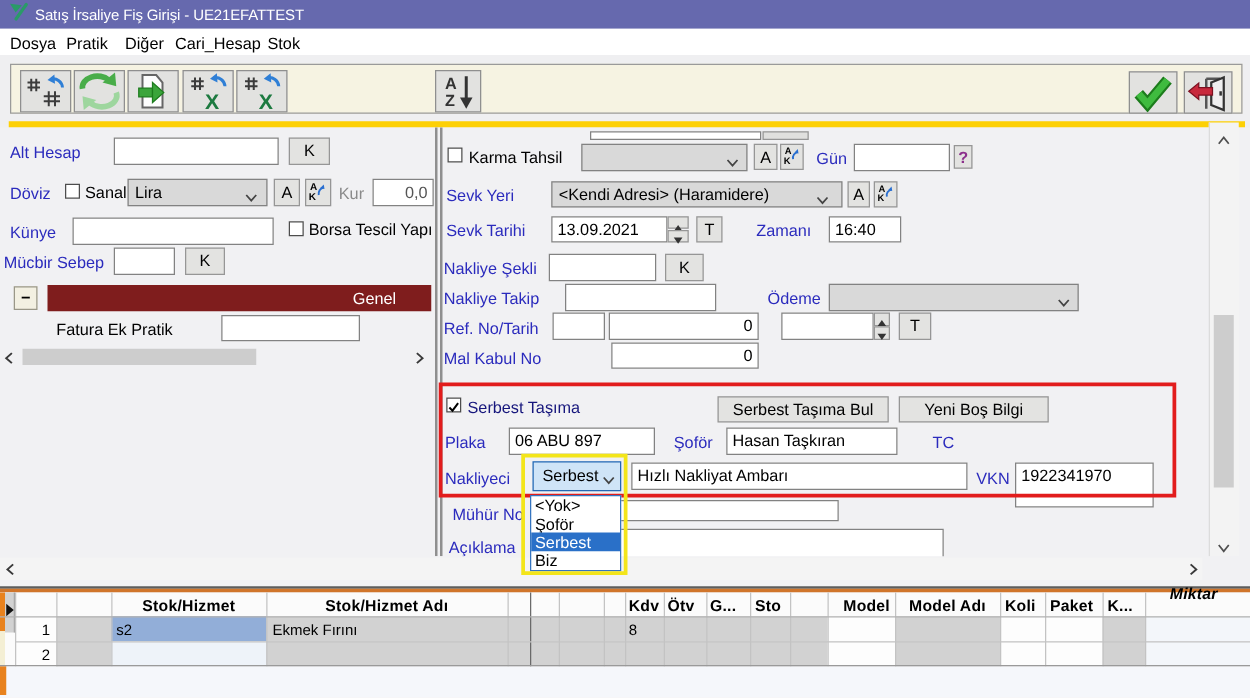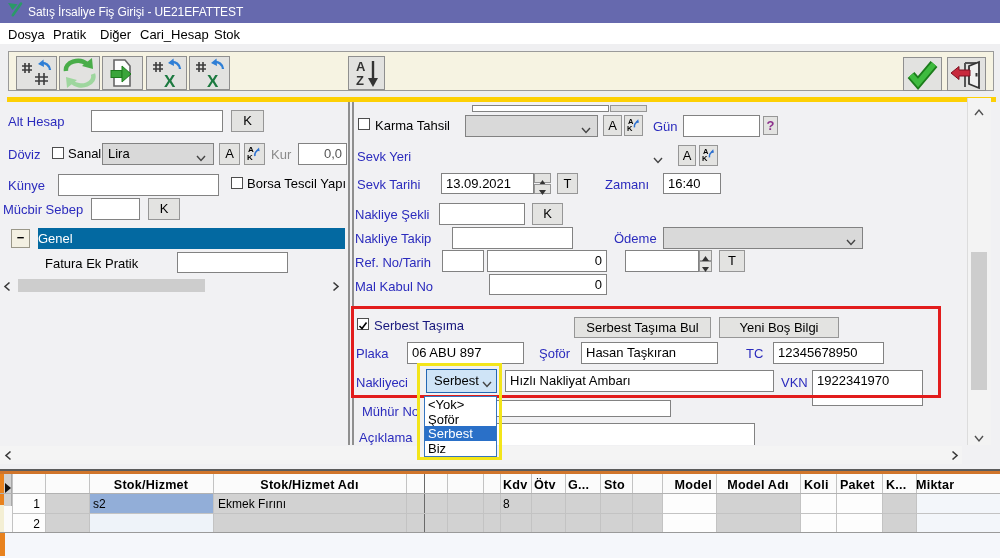--- a/index.html
+++ b/index.html
@@ -136,21 +136,21 @@
   <div class="lbl" style="left:8px;top:178px;">Künye</div>
   <div class="inp" style="left:58px;top:174px;width:161px;height:22px;"></div>
   <div class="cb" style="left:231px;top:177px;"></div>
   <div class="blk" style="left:247px;top:176px;width:100px;overflow:hidden;">Borsa Tescil Yapı</div>
 
   <div class="lbl" style="left:3px;top:202px;">Mücbir Sebep</div>
   <div class="inp" style="left:91px;top:198px;width:49px;height:22px;"></div>
   <div class="btn" style="left:148px;top:198px;width:32px;height:22px;padding-top:2px;">K</div>
 
   <div class="btn" style="left:11px;top:229px;width:19px;height:19px;background:#f3f0e2;border:1px solid #9a9788;font-weight:bold;line-height:15px;">−</div>
-  <div class="abs" style="left:38px;top:228px;width:307px;height:21px;background:#0369a1;color:#ffffff;font-size:13px;text-align:left;padding-right:28px;box-sizing:border-box;padding-top:3px;">Genel</div>
+  <div class="abs" style="left:38px;top:228px;width:307px;height:21px;background:#7f1d1d;color:#ffffff;font-size:13px;text-align:right;padding-right:28px;box-sizing:border-box;padding-top:3px;">Genel</div>
 
   <div class="blk" style="left:45px;top:256px;">Fatura Ek Pratik</div>
   <div class="inp" style="left:177px;top:252px;width:111px;height:21px;"></div>
 
   <div class="abs" style="left:0;top:277px;width:347px;height:17px;background:#f1f1f3;"></div>
   <div class="abs" style="left:3px;top:280px;"><svg width="8" height="11">
         <path d="M6.5 1.5 L2 5.5 L6.5 9.5" stroke="#3a3a3a" fill="none" stroke-width="1.6"></path>
       </svg></div>
   <div class="abs" style="left:18px;top:279px;width:187px;height:13px;background:#cdcdcd;"></div>
   <div class="abs" style="left:332px;top:280px;"><svg width="8" height="11">
@@ -171,20 +171,21 @@
         <text x="2" y="8" font-size="8" font-weight="bold" fill="#000">A</text>
         <text x="1" y="16" font-size="8" font-weight="bold" fill="#000">K</text>
         <path d="M9 12 A5 5 0 0 1 13 6" stroke="#2a6fd0" stroke-width="1.6" fill="none"></path>
         <path d="M13 3.5 L13.6 7.2 L10.2 6.4 Z" fill="#2a6fd0"></path>
       </svg></div>
   <div class="lbl" style="left:653px;top:119px;">Gün</div>
   <div class="inp" style="left:683px;top:115px;width:77px;height:22px;"></div>
   <div class="btn" style="left:763px;top:116px;width:15px;height:19px;color:#8c2f8c;font-weight:bold;padding-top:1px;">?</div>
 
   <div class="lbl" style="left:357px;top:149px;">Sevk Yeri</div>
+  <div class="combo" style="left:441px;top:145px;width:233px;height:21px;">&lt;Kendi Adresi&gt; (Haramidere)</div>
   <div class="abs" style="left:653px;top:152px;"><svg width="10" height="7">
         <path d="M1 1 L5 5.5 L9 1" stroke="#444" fill="none" stroke-width="1.4"></path>
       </svg></div>
   <div class="btn" style="left:678px;top:145px;width:18px;height:21px;padding-top:2px;">A</div>
   <div class="btn" style="left:699px;top:145px;width:19px;height:21px;"><svg width="16" height="16" viewBox="0 0 17 17">
         <text x="2" y="8" font-size="8" font-weight="bold" fill="#000">A</text>
         <text x="1" y="16" font-size="8" font-weight="bold" fill="#000">K</text>
         <path d="M9 12 A5 5 0 0 1 13 6" stroke="#2a6fd0" stroke-width="1.6" fill="none"></path>
         <path d="M13 3.5 L13.6 7.2 L10.2 6.4 Z" fill="#2a6fd0"></path>
       </svg></div>
@@ -232,21 +233,20 @@
         <path d="M1.5 5 L4 7.5 L8.5 1.5" stroke="#000" stroke-width="1.6" fill="none"></path>
       </svg></div>
   <div class="abs" style="left:374px;top:318px;color:#16167c;font-size:13px;">Serbest Taşıma</div>
   <div class="btn" style="left:574px;top:317px;width:137px;height:21px;padding-top:2px;">Serbest Taşıma Bul</div>
   <div class="btn" style="left:719px;top:317px;width:120px;height:21px;padding-top:2px;">Yeni Boş Bilgi</div>
   <div class="lbl" style="left:356px;top:346px;">Plaka</div>
   <div class="inp" style="left:407px;top:342px;width:117px;height:22px;">06 ABU 897</div>
   <div class="lbl" style="left:539px;top:346px;">Şoför</div>
   <div class="inp" style="left:581px;top:342px;width:137px;height:22px;">Hasan Taşkıran</div>
   <div class="lbl" style="left:746px;top:346px;">TC</div>
-  <div class="inp" style="left:773px;top:342px;width:111px;height:22px;">12345678950</div>
   <div class="lbl" style="left:356px;top:375px;">Nakliyeci</div>
   <div class="abs" style="left:426px;top:369px;width:71px;height:24px;background:#cfe4f7;border:1px solid #2468b4;box-sizing:border-box;font-size:13px;color:#000;padding:3px 0 0 7px;">Serbest</div>
   <div class="abs" style="left:482px;top:376px;"><svg width="10" height="7">
         <path d="M1 1 L5 5.5 L9 1" stroke="#444" fill="none" stroke-width="1.4"></path>
       </svg></div>
   <div class="inp" style="left:505px;top:370px;width:269px;height:22px;">Hızlı Nakliyat Ambarı</div>
   <div class="lbl" style="left:781px;top:375px;">VKN</div>
   <div class="inp" style="left:812px;top:370px;width:111px;height:36px;">1922341970</div>
 
   <div class="lbl" style="left:362px;top:404px;">Mühür No</div>
@@ -337,21 +337,21 @@
   <div class="ghd" style="left:213px;top:478px;width:193px;text-align:center;">Stok/Hizmet Adı</div>
   <div class="ghd" style="left:503px;top:478px;">Kdv</div>
   <div class="ghd" style="left:534px;top:478px;">Ötv</div>
   <div class="ghd" style="left:568px;top:478px;">G...</div>
   <div class="ghd" style="left:604px;top:478px;">Sto</div>
   <div class="ghd" style="left:662px;top:478px;width:50px;text-align:right;">Model</div>
   <div class="ghd" style="left:716px;top:478px;width:84px;text-align:center;">Model Adı</div>
   <div class="ghd" style="left:804px;top:478px;">Koli</div>
   <div class="ghd" style="left:840px;top:478px;">Paket</div>
   <div class="ghd" style="left:886px;top:478px;">K...</div>
-  <div class="ghd" style="left:916px;top:478px;width:78px;text-align:left;">Miktar</div>
+  <div class="ghd" style="left:916px;top:468px;width:78px;text-align:center;font-style:italic;">Miktar</div>
 
   <div class="gtx" style="left:12px;top:497px;width:28px;text-align:right;">1</div>
   <div class="gtx" style="left:93px;top:497px;">s2</div>
   <div class="gtx" style="left:218px;top:497px;">Ekmek Fırını</div>
   <div class="gtx" style="left:503px;top:497px;">8</div>
   <div class="gtx" style="left:12px;top:517px;width:28px;text-align:right;">2</div>
 
 </div>
 
 </body></html>

